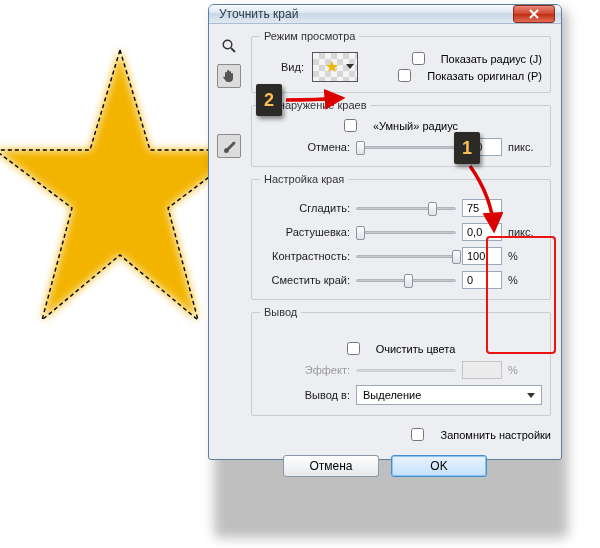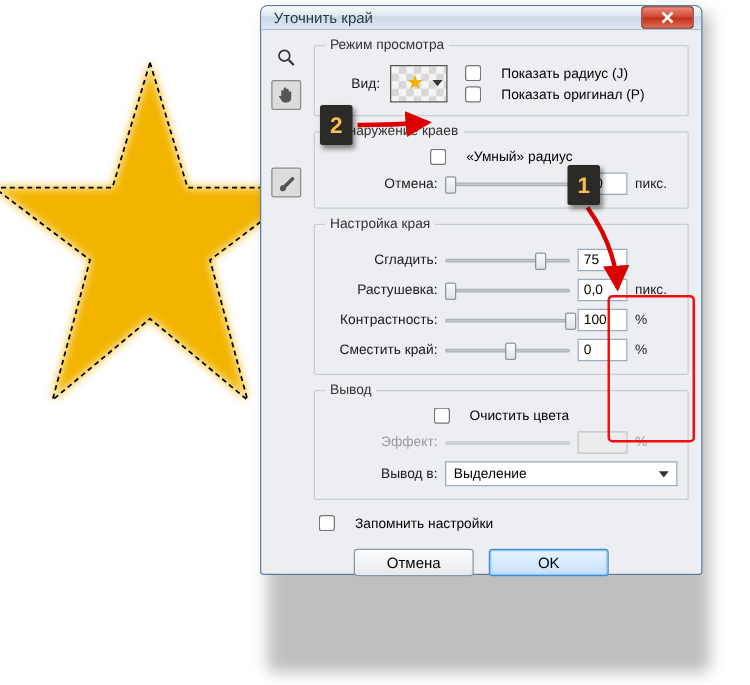--- a/index.html
+++ b/index.html
@@ -126,21 +126,21 @@
   .nbox {
     width: 40px; height: 18px;
     border: 1px solid #9ba9bb;
     background: #fff;
     padding: 1px 4px;
     font-size: 11px;
     text-align: left;
   }
   .nbox.dis { background: #ececec; border-color:#c4c4c4; color:#9a9a9a;}
   .unit { width: 34px; font-size:11px; color:#222; }
-  .chk { display:flex; align-items:center; gap:16px; }
+  .chk { display:flex; align-items:center; gap:16px;justify-content:flex-end; }
   .chk input { margin:0; width:13px; height:13px; }
   .view-swatch {
     width: 46px; height: 30px;
     border: 1px solid #555;
     background:
       linear-gradient(45deg,#d6d6d6 25%,transparent 25%,transparent 75%,#d6d6d6 75%) 0 0/12px 12px,
       linear-gradient(45deg,#d6d6d6 25%,#f4f4f4 25%,#f4f4f4 75%,#d6d6d6 75%) 6px 6px/12px 12px;
     position: relative;
     display:flex; align-items:center; justify-content:center;
     margin: 0 2px;
@@ -318,21 +318,21 @@
             <div class="track"></div>
               <div class="thumb" style="left:48%"></div>
           </div>
           <input class="nbox" value="0" style="">
           <span class="unit">%</span>
         </div>
       </fieldset>
 
       <fieldset>
         <legend>Вывод</legend>
-        <div class="row" style="justify-content:center; margin-top:0">
+        <div class="row" style="justify-content:center; margin-top:16px">
           <label class="chk">
             <input type="checkbox" style="">
             <span>Очистить цвета</span>
           </label>
         </div>
         <div class="row">
           <div class="rlabel dis">Эффект:</div>
           <div class="slider" style="opacity:.55">
             <div class="track"></div>
           </div>

